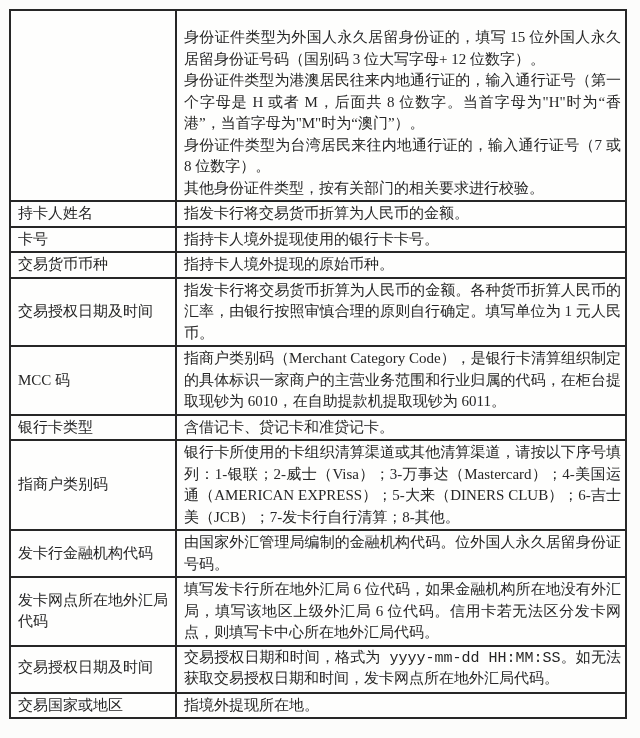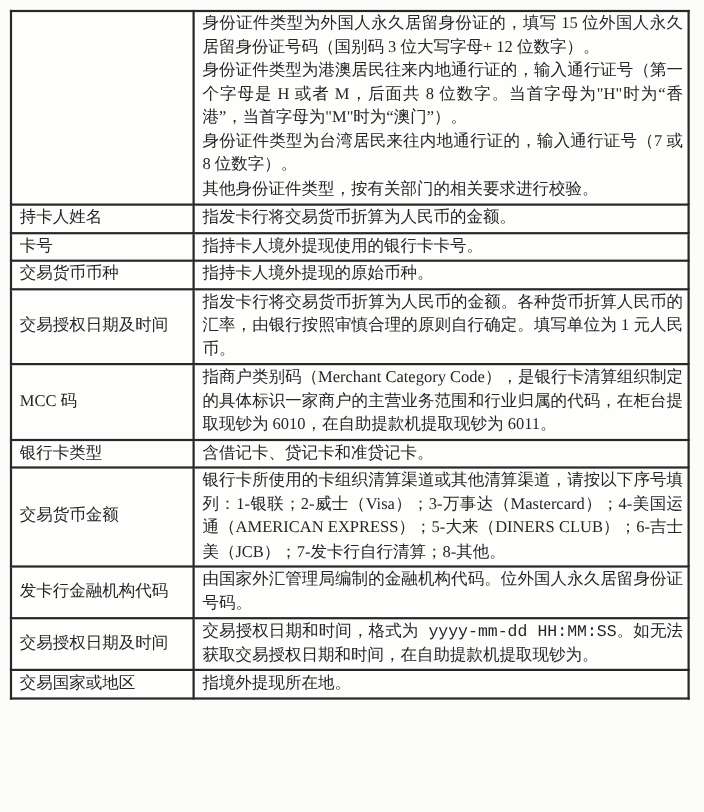--- a/index.html
+++ b/index.html
@@ -53,21 +53,21 @@
   tr.h3  { height: 17px; }
   tr.h4  { height: 43px; }
   tr.h5  { height: 42px; }
   tr.h6  { height: 63px; }
   tr.h7  { height: 24px; margin-top: 26px; }
   tr.h8  { height: 87px; }
   tr.h9  { height: 25px; }
   tr.h10 { height: 63px; }
   tr.h11 { height: 42px; font-family: Liberation Mono, monospace; }
   tr.h12 { height: 24px; }
-  tr.h0 td.desc-cell { vertical-align: top; padding-top: 0; }
+  tr.h0 td.desc-cell { vertical-align: top; padding-top: 16px; }
 </style>
 </head>
 <body>
 
 <div class="page">
   <table class="def-table">
     <colgroup>
       <col style="width:166px">
       <col>
     </colgroup>
@@ -99,30 +99,34 @@
       </tr>
       <tr class="h6">
         <td class="field-cell">MCC 码</td>
         <td class="desc-cell">指商户类别码（Merchant Category Code），是银行卡清算组织制定的具体标识一家商户的主营业务范围和行业归属的代码，在柜台提取现钞为 6010，在自助提款机提取现钞为 6011。</td>
       </tr>
       <tr class="h7">
         <td class="field-cell">银行卡类型</td>
         <td class="desc-cell">含借记卡、贷记卡和准贷记卡。</td>
       </tr>
       <tr class="h8">
-        <td class="field-cell">交易货币金额</td>
+        <td class="field-cell">指商户类别码</td>
         <td class="desc-cell">银行卡所使用的卡组织清算渠道或其他清算渠道，请按以下序号填列：1-银联；2-威士（Visa）；3-万事达（Mastercard）；4-美国运通（AMERICAN EXPRESS）；5-大来（DINERS CLUB）；6-吉士美（JCB）；7-发卡行自行清算；8-其他。</td>
       </tr>
       <tr class="h9">
         <td class="field-cell">发卡行金融机构代码</td>
         <td class="desc-cell">由国家外汇管理局编制的金融机构代码。位外国人永久居留身份证号码。</td>
       </tr>
+      <tr class="h10">
+        <td class="field-cell">发卡网点所在地外汇局代码</td>
+        <td class="desc-cell">填写发卡行所在地外汇局 6 位代码，如果金融机构所在地没有外汇局，填写该地区上级外汇局 6 位代码。信用卡若无法区分发卡网点，则填写卡中心所在地外汇局代码。</td>
+      </tr>
       <tr class="h11">
         <td class="field-cell">交易授权日期及时间</td>
-        <td class="desc-cell">交易授权日期和时间，格式为 yyyy-mm-dd HH:MM:SS。如无法获取交易授权日期和时间，在自助提款机提取现钞为。</td>
+        <td class="desc-cell">交易授权日期和时间，格式为 yyyy-mm-dd HH:MM:SS。如无法获取交易授权日期和时间，发卡网点所在地外汇局代码。</td>
       </tr>
       <tr class="h12">
         <td class="field-cell">交易国家或地区</td>
         <td class="desc-cell">指境外提现所在地。</td>
       </tr>
 
     </tbody>
   </table>
 </div>
 

